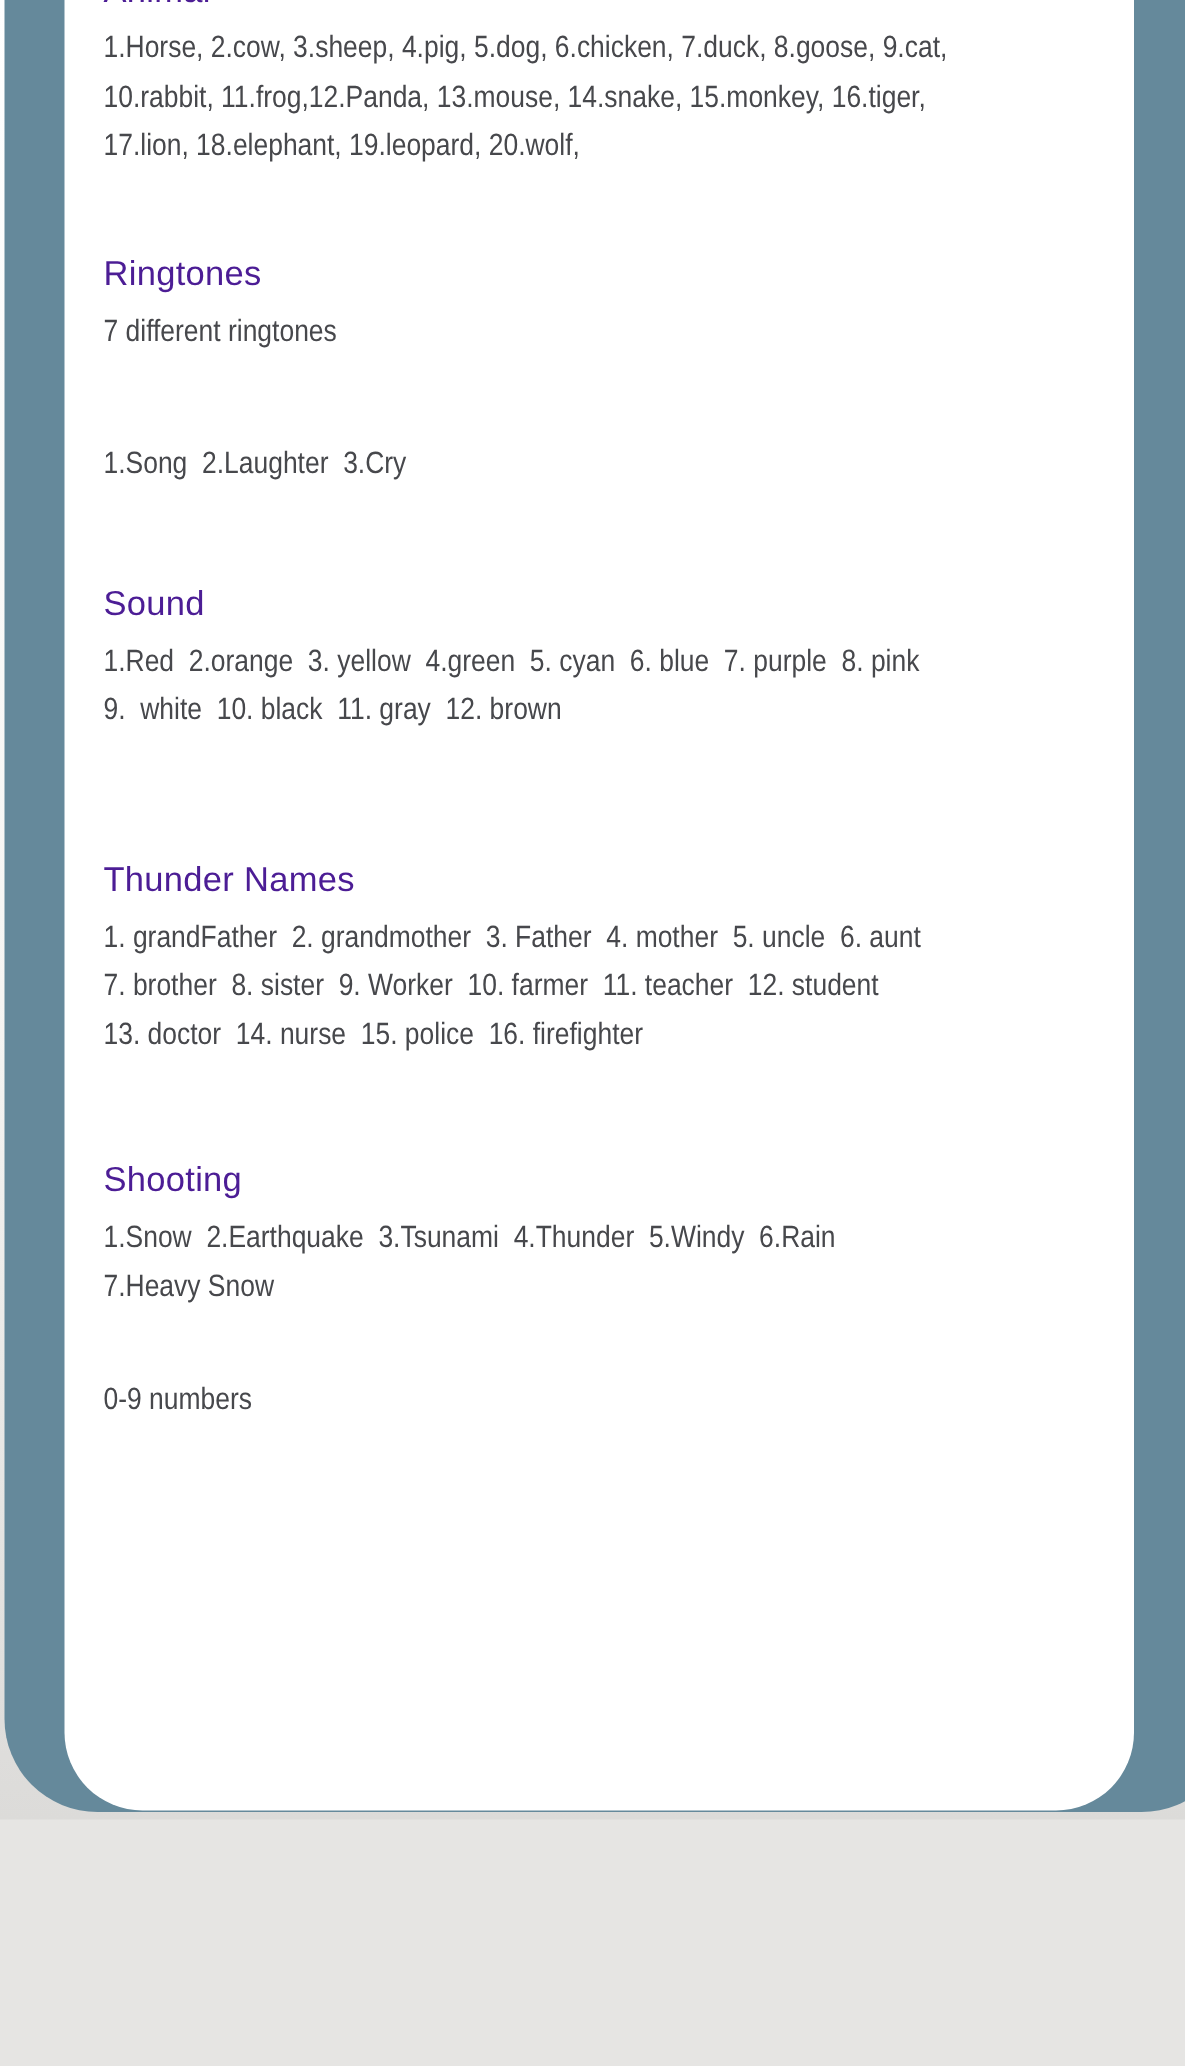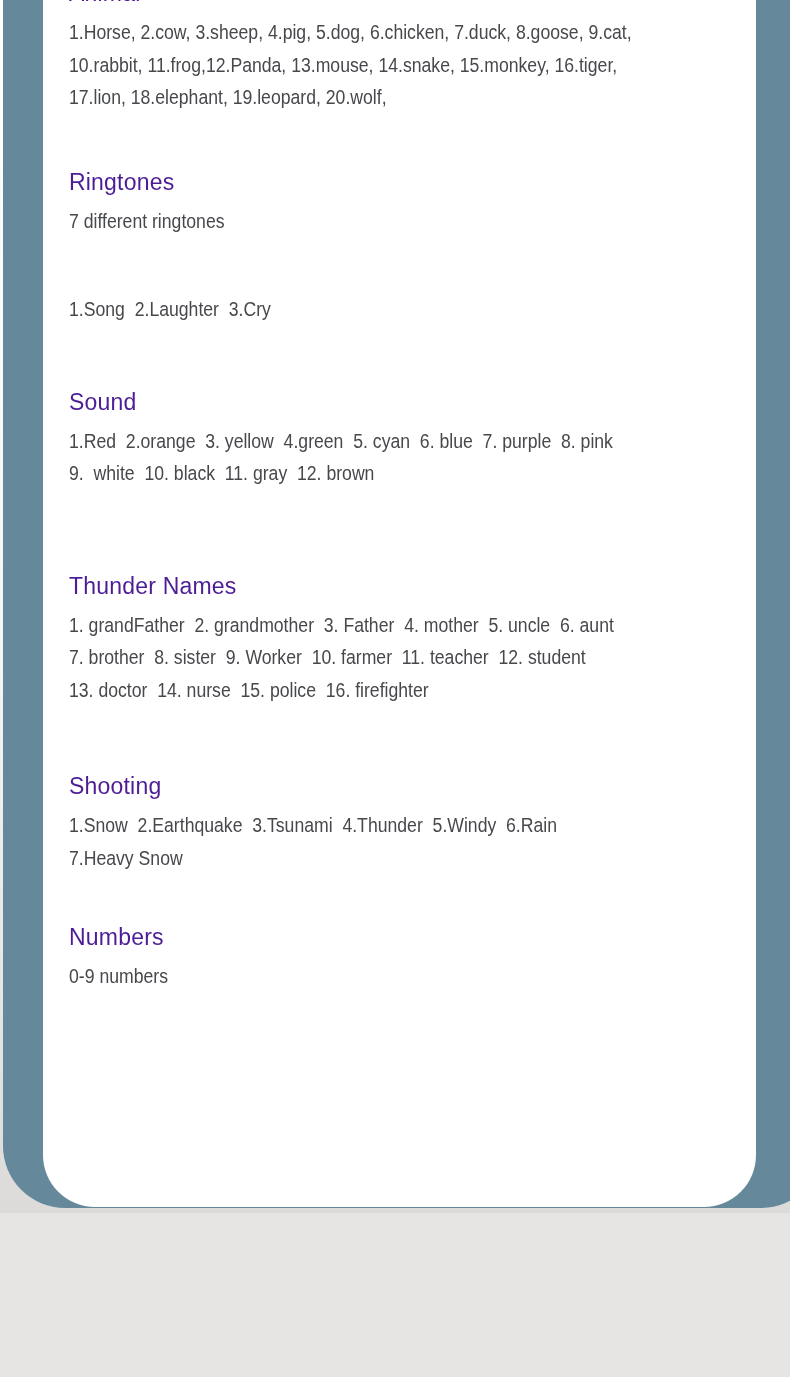--- a/index.html
+++ b/index.html
@@ -97,19 +97,18 @@
         <div class="line">13. doctor  14. nurse  15. police  16. firefighter</div>
       </section>
 
       <section class="sec mt-60">
         <h2>Shooting</h2>
         <div class="line">1.Snow  2.Earthquake  3.Tsunami  4.Thunder  5.Windy  6.Rain</div>
         <div class="line">7.Heavy Snow</div>
       </section>
 
       <section class="sec mt-43">
-        <h2>Numbers</h2>
         <div class="line">0-9 numbers</div>
       </section>
 
     </div>
   </div>
 </div>
 
 </body></html>

